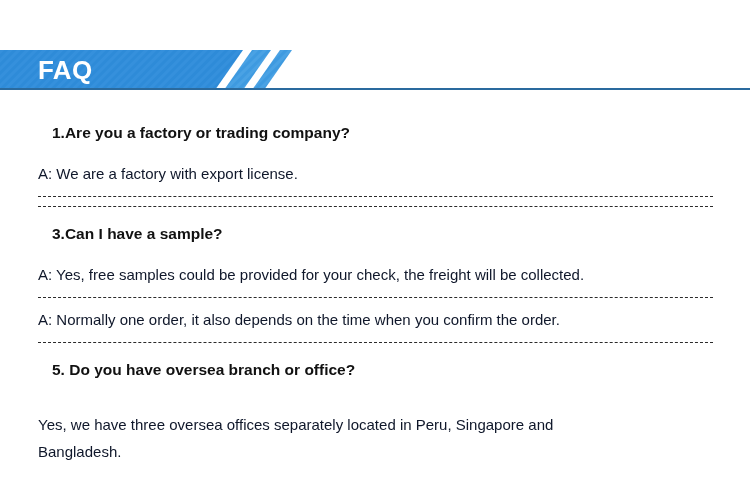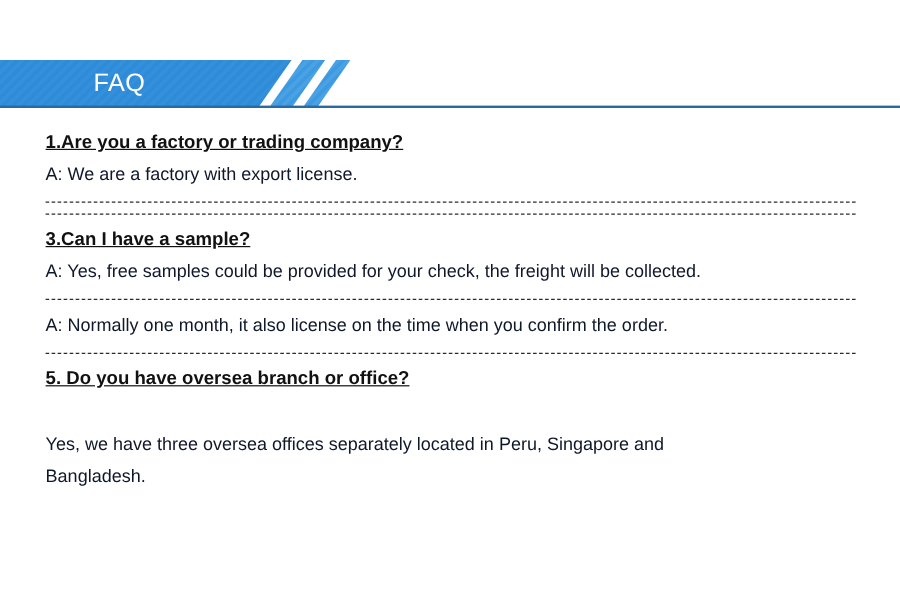--- a/index.html
+++ b/index.html
@@ -29,27 +29,26 @@
     left: 0;
     top: 0;
     display: block;
   }
   .banner-title {
     position: absolute;
     left: 38px;
     top: 0;
     height: 40px;
     line-height: 40px;
-    font-size: 21px;
-    font-weight: normal;
+    font-size: 26px;
+    font-weight: bold;
     color: #ffffff;
     letter-spacing: 0.4px;
     z-index: 3;
     white-space: nowrap;
-    margin-left: 40px;
   }
   .banner-baseline {
     position: absolute;
     left: 0;
     top: 88px;
     width: 750px;
     height: 2px;
     background: #2a6a9e;
     z-index: 4;
   }
@@ -62,23 +61,22 @@
     width: 676px;
   }
   .faq-item {
     margin: 0;
   }
   .question {
     font-size: 15.5px;
     font-weight: bold;
     color: #111111;
     line-height: 26px;
-    margin: 0;
+    margin: 14px;
     white-space: nowrap;
-    text-decoration: underline;
   }
   .answer {
     font-size: 15px;
     font-weight: normal;
     color: #0f172a;
     line-height: 27px;
     margin: 0;
   }
   .answer.wrap {
     white-space: normal;
@@ -134,21 +132,21 @@
   <div class="separator"></div>
 
   <div class="faq-item">
     <div class="question">3.Can I have a sample?</div>
     <div class="answer">A: Yes, free samples could be provided for your check, the freight will be collected.</div>
   </div>
 
   <div class="separator"></div>
 
   <div class="faq-item">
-    <div class="answer">A: Normally one month, it also license on the time when you confirm the order.</div>
+    <div class="answer">A: Normally one order, it also depends on the time when you confirm the order.</div>
   </div>
 
   <div class="separator"></div>
 
   <div class="faq-item">
     <div class="question">5. Do you have oversea branch or office?</div>
     <div class="answer wrap">Yes, we have three oversea offices separately located in Peru, Singapore and Bangladesh.</div>
   </div>
 
 </div>

